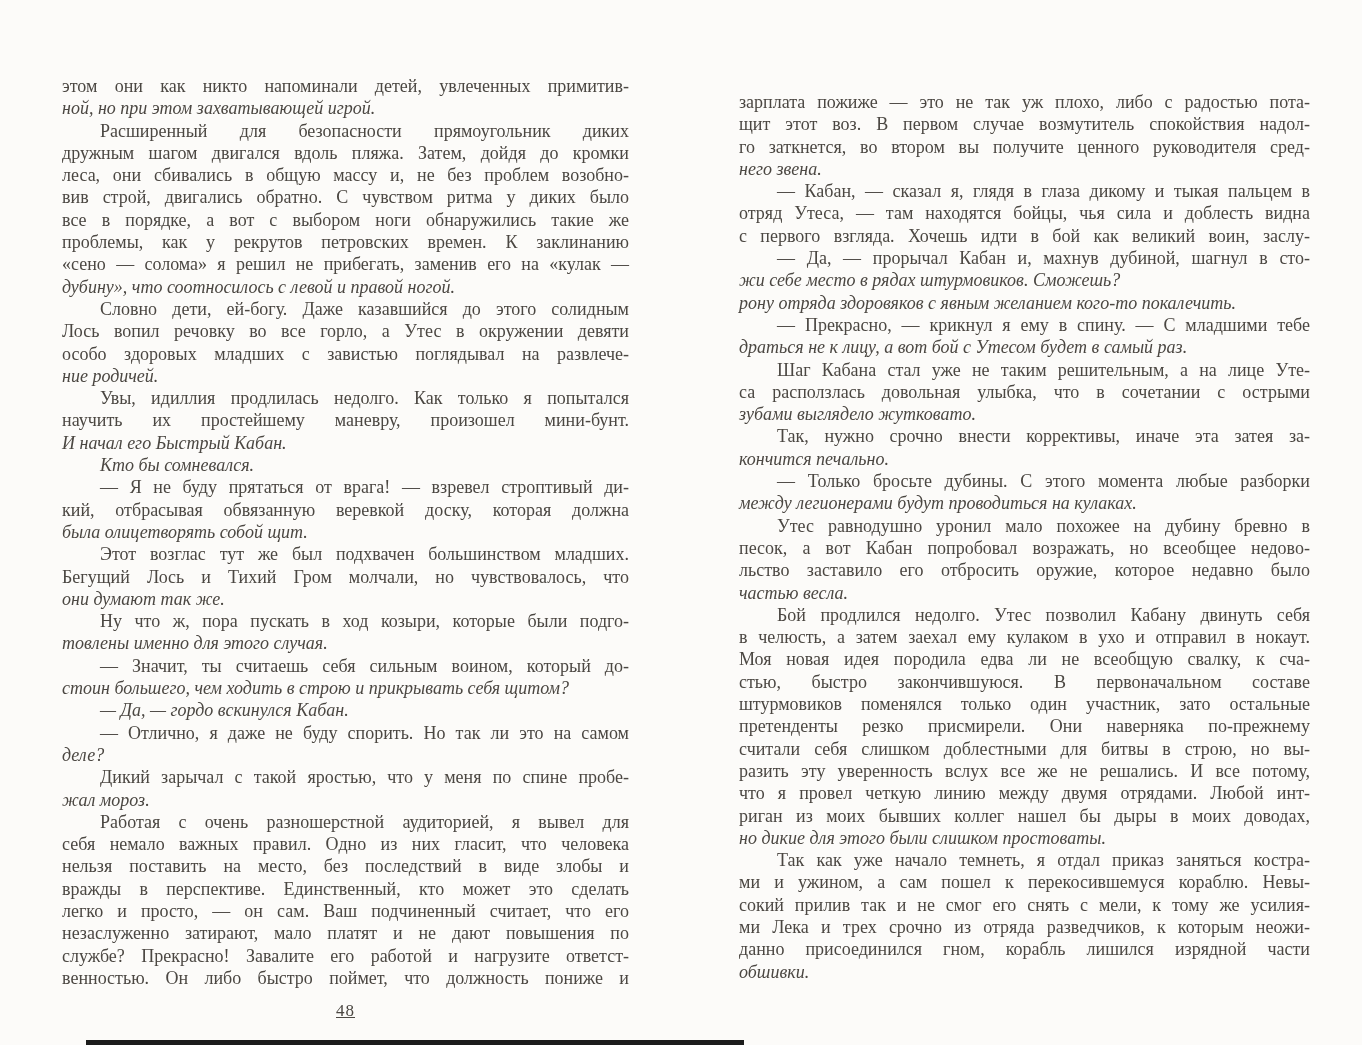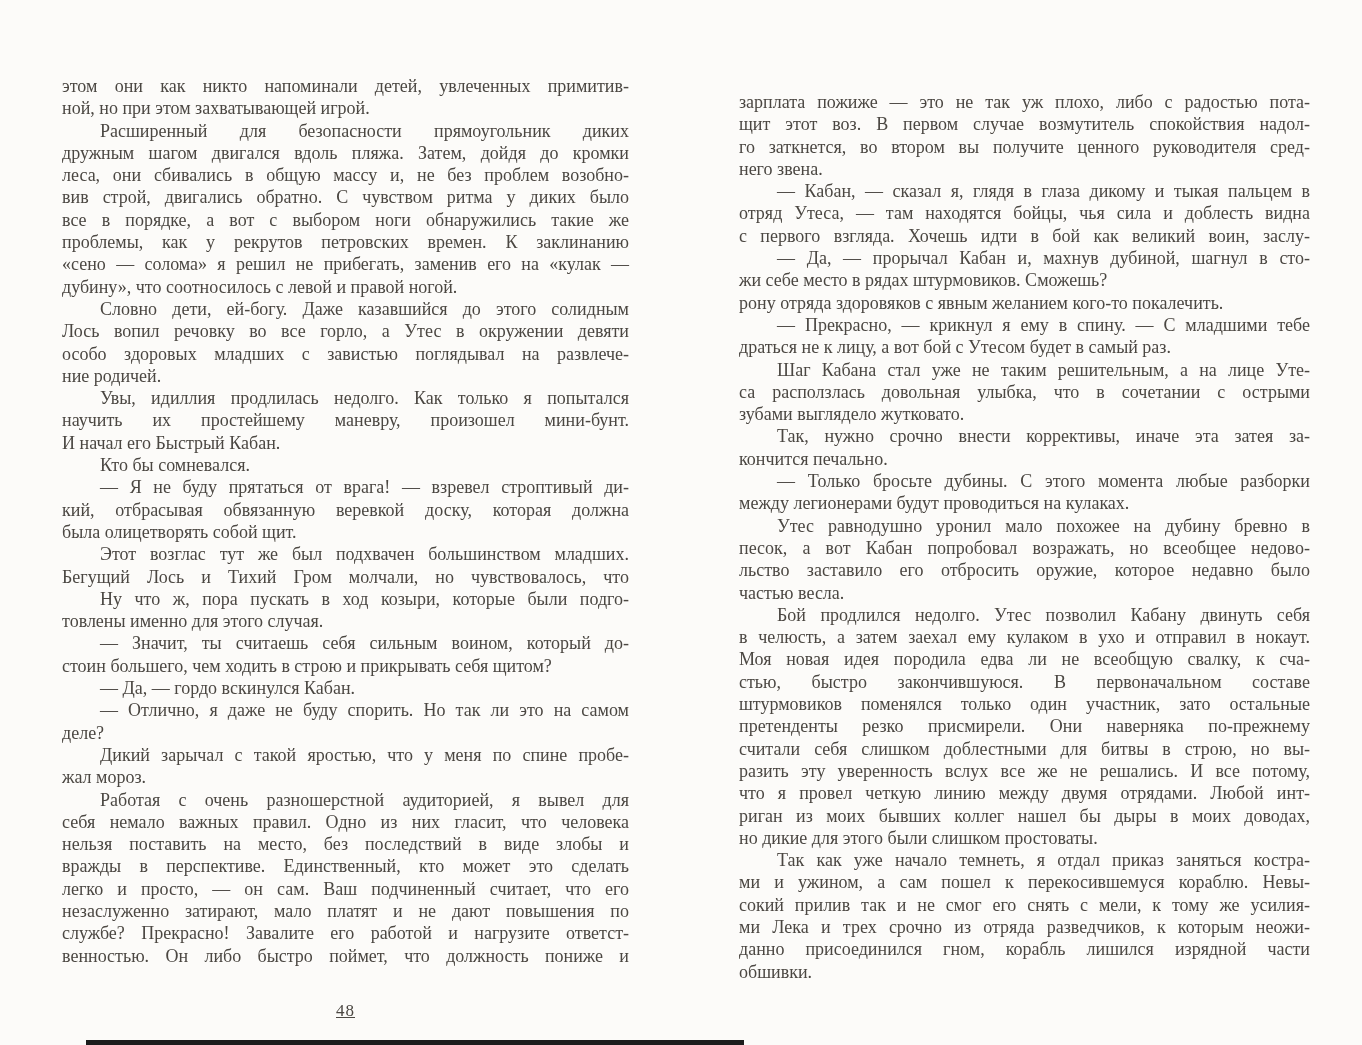--- a/index.html
+++ b/index.html
@@ -27,20 +27,21 @@
   }
   #col-left  { left: 62px;  width: 567px; }
   #col-right { left: 739px; width: 571px; margin-top: 16px; }
   .line {
     text-align: justify;
     text-align-last: justify;
     -moz-text-align-last: justify;
   }
   .line.end {
     text-align-last: left;
+    font-style: italic;
     -moz-text-align-last: left;
   }
   .line.indent {
     text-indent: 38px;
   }
   .pagenum {
     position: absolute;
     text-align: center;
     color: var(--ink, #4b4742);
     font-size: 17px;
@@ -79,20 +80,21 @@
       <div class="line end">ние родичей.</div>
       <div class="line indent">Увы, идиллия продлилась недолго. Как только я попытался</div>
       <div class="line">научить их простейшему маневру, произошел мини-бунт.</div>
       <div class="line end">И начал его Быстрый Кабан.</div>
       <div class="line indent end">Кто бы сомневался.</div>
       <div class="line indent">— Я не буду прятаться от врага! — взревел строптивый ди-</div>
       <div class="line">кий, отбрасывая обвязанную веревкой доску, которая должна</div>
       <div class="line end">была олицетворять собой щит.</div>
       <div class="line indent">Этот возглас тут же был подхвачен большинством младших.</div>
       <div class="line">Бегущий Лось и Тихий Гром молчали, но чувствовалось, что</div>
+      <div class="line end">они думают так же.</div>
       <div class="line indent">Ну что ж, пора пускать в ход козыри, которые были подго-</div>
       <div class="line end">товлены именно для этого случая.</div>
       <div class="line indent">— Значит, ты считаешь себя сильным воином, который до-</div>
       <div class="line end">стоин большего, чем ходить в строю и прикрывать себя щитом?</div>
       <div class="line indent end">— Да, — гордо вскинулся Кабан.</div>
       <div class="line indent">— Отлично, я даже не буду спорить. Но так ли это на самом</div>
       <div class="line end">деле?</div>
       <div class="line indent">Дикий зарычал с такой яростью, что у меня по спине пробе-</div>
       <div class="line end">жал мороз.</div>
       <div class="line indent">Работая с очень разношерстной аудиторией, я вывел для</div>

